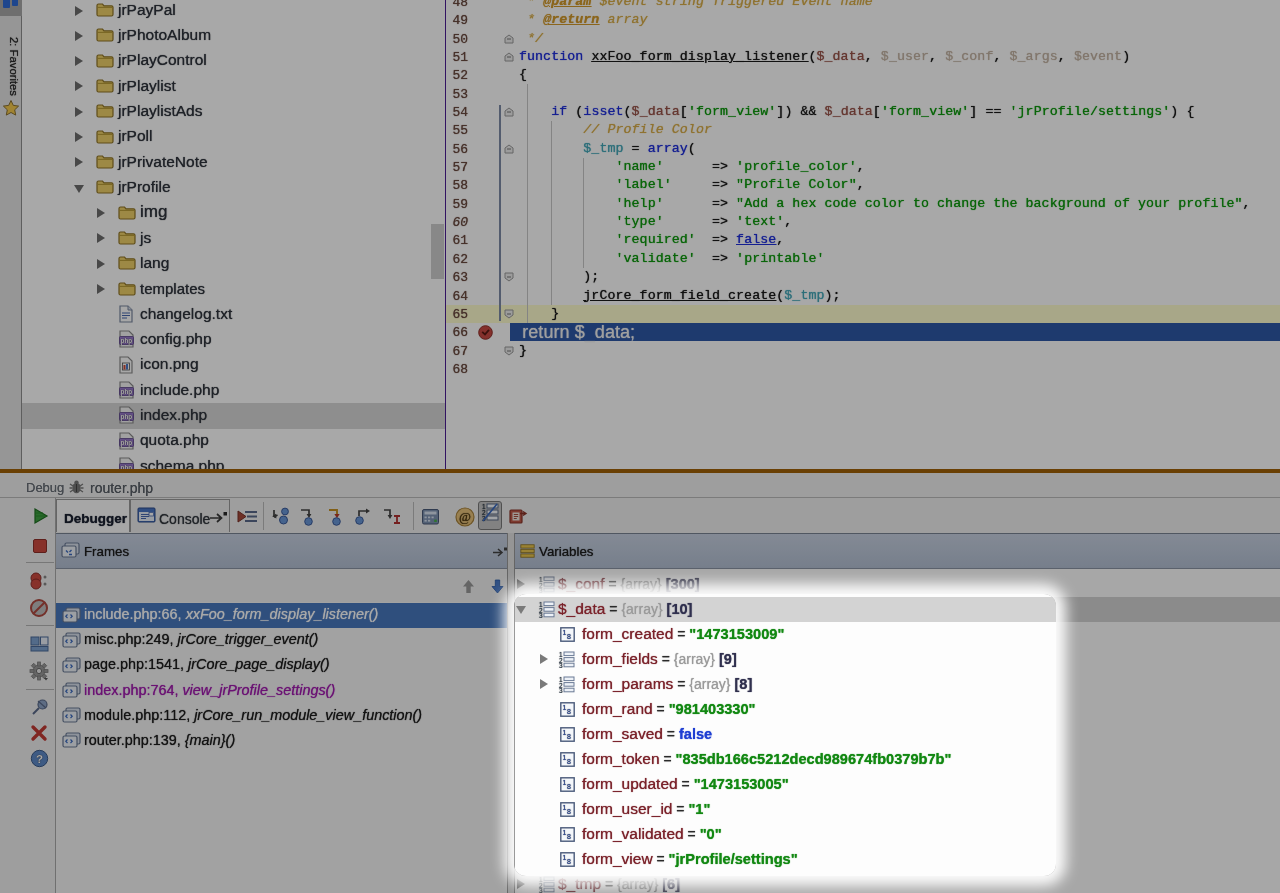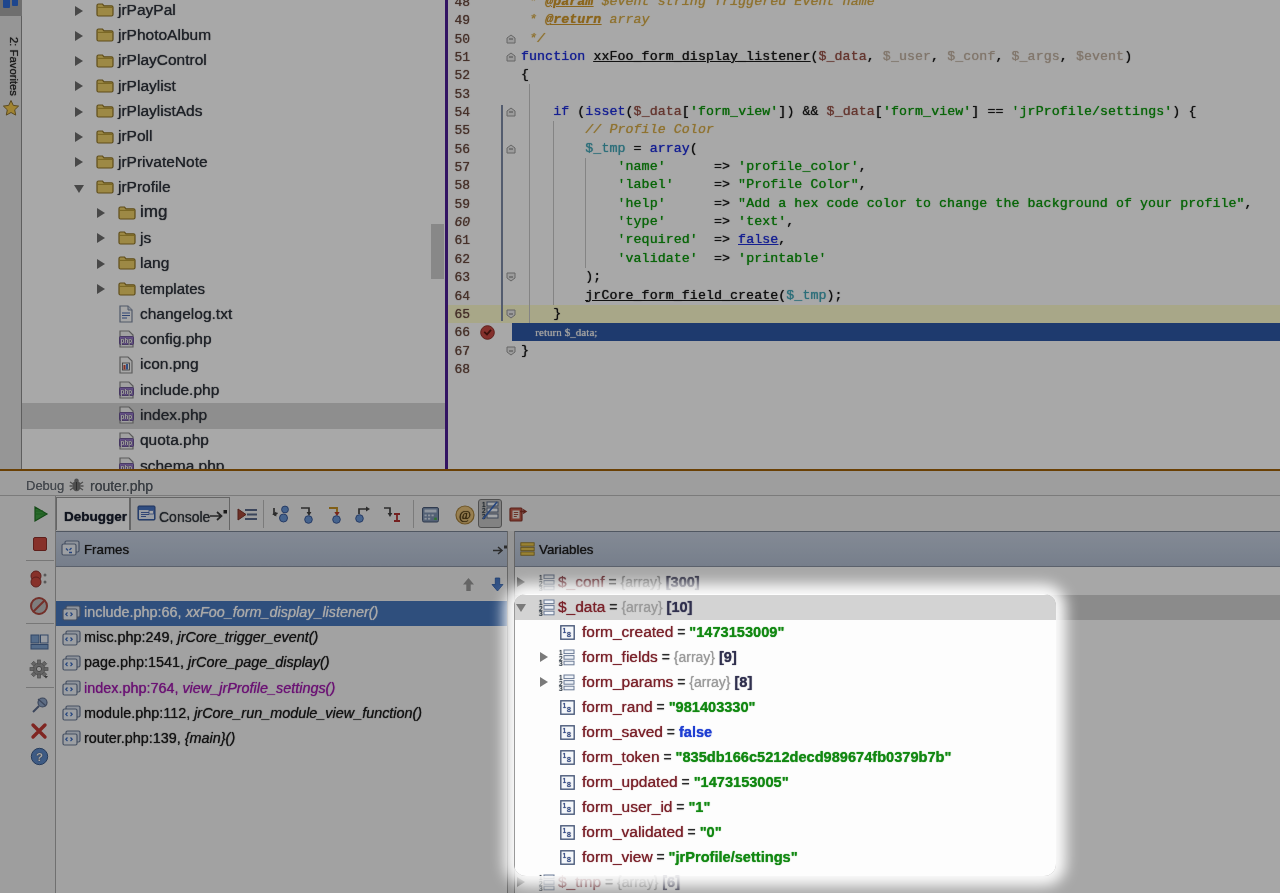--- a/index.html
+++ b/index.html
@@ -171,21 +171,21 @@
 <div style="position:absolute;left:0;top:453.94px;width:423px;height:25.33px;display:flex;align-items:center;">
         <svg style="position:absolute;left:97px;top:3px;" width="15" height="18" viewBox="0 0 15 18">
 <path d="M1 1 L10 1 L14 5 L14 17 L1 17 Z" fill="#F5F5F5" stroke="#8a8a8a" stroke-width="1.2"></path>
 <rect x="0.5" y="6.5" width="14" height="8" rx="1" fill="#9678C8" stroke="#5A4288" stroke-width="0.8"></rect>
 <text x="7.4" y="12.9" font-size="6.4" font-weight="bold" fill="#FFFFFF" text-anchor="middle" font-family="Liberation Sans">php</text>
         </svg>
         <div style="position:absolute;left:118px;top:50%;transform:translateY(-54%);font-size:15.5px;color:#30353D;white-space:nowrap;">schema.php</div>
       </div>
 <div style="position:absolute;left:409px;top:224px;width:13px;height:55px;background:#CFCFCF;"></div>
 </div>
-<div class="abs" style="left:445px;top:0;width:835px;height:469px;background:#fff;border-left:3px solid #4c1d95;overflow:hidden;">
+<div class="abs" style="left:445px;top:0;width:835px;height:469px;background:#fff;border-left:1px solid #4c1d95;overflow:hidden;">
 <div style="position:absolute;left:0;top:304.65px;width:835px;height:18.35px;background:#FFFDCF;"></div>
 <div style="position:absolute;left:64px;top:323.00px;width:771px;height:18.35px;background:#2E58A7;"></div>
 <div style="position:absolute;left:81px;top:84.45px;width:1px;height:238.55px;background:#C9C9C9;"></div>
 <div style="position:absolute;left:105px;top:121.15px;width:1px;height:183.50px;background:#C9C9C9;"></div>
 <div style="position:absolute;left:137px;top:157.85px;width:1px;height:110.10px;background:#C9C9C9;"></div>
 <div style="position:absolute;left:53px;top:104.80px;width:2px;height:216.20px;background:#7E8CA8;"></div>
 <div style="position:absolute;left:0;top:-5.10px;width:22px;text-align:right;font-family:'Liberation Mono',monospace;font-size:13px;color:#6B4B40;">48</div>
 <div style="position:absolute;left:0;top:13.25px;width:22px;text-align:right;font-family:'Liberation Mono',monospace;font-size:13px;color:#6B4B40;">49</div>
 <div style="position:absolute;left:0;top:31.60px;width:22px;text-align:right;font-family:'Liberation Mono',monospace;font-size:13px;color:#6B4B40;">50</div>
 <div style="position:absolute;left:0;top:49.95px;width:22px;text-align:right;font-family:'Liberation Mono',monospace;font-size:13px;color:#6B4B40;">51</div>
@@ -249,36 +249,36 @@
 <div style="position:absolute;left:73px;top:140.70px;white-space:pre;font-family:'Liberation Mono',monospace;font-size:13.3px;letter-spacing:0.06px;line-height:16px;color:#1a1a1a;">        <span class="vt">$_tmp</span> = <span class="kw">array</span>(</div>
 <div style="position:absolute;left:73px;top:159.05px;white-space:pre;font-family:'Liberation Mono',monospace;font-size:13.3px;letter-spacing:0.06px;line-height:16px;color:#1a1a1a;">            <span class="str">'name'</span>      =&gt; <span class="str">'profile_color'</span>,</div>
 <div style="position:absolute;left:73px;top:177.40px;white-space:pre;font-family:'Liberation Mono',monospace;font-size:13.3px;letter-spacing:0.06px;line-height:16px;color:#1a1a1a;">            <span class="str">'label'</span>     =&gt; <span class="str">"Profile Color"</span>,</div>
 <div style="position:absolute;left:73px;top:195.75px;white-space:pre;font-family:'Liberation Mono',monospace;font-size:13.3px;letter-spacing:0.06px;line-height:16px;color:#1a1a1a;">            <span class="str">'help'</span>      =&gt; <span class="str">"Add a hex code color to change the background of your profile"</span>,</div>
 <div style="position:absolute;left:73px;top:214.10px;white-space:pre;font-family:'Liberation Mono',monospace;font-size:13.3px;letter-spacing:0.06px;line-height:16px;color:#1a1a1a;">            <span class="str">'type'</span>      =&gt; <span class="str">'text'</span>,</div>
 <div style="position:absolute;left:73px;top:232.45px;white-space:pre;font-family:'Liberation Mono',monospace;font-size:13.3px;letter-spacing:0.06px;line-height:16px;color:#1a1a1a;">            <span class="str">'required'</span>  =&gt; <span class="kwu">false</span>,</div>
 <div style="position:absolute;left:73px;top:250.80px;white-space:pre;font-family:'Liberation Mono',monospace;font-size:13.3px;letter-spacing:0.06px;line-height:16px;color:#1a1a1a;">            <span class="str">'validate'</span>  =&gt; <span class="str">'printable'</span></div>
 <div style="position:absolute;left:73px;top:269.15px;white-space:pre;font-family:'Liberation Mono',monospace;font-size:13.3px;letter-spacing:0.06px;line-height:16px;color:#1a1a1a;">        );</div>
 <div style="position:absolute;left:73px;top:287.50px;white-space:pre;font-family:'Liberation Mono',monospace;font-size:13.3px;letter-spacing:0.06px;line-height:16px;color:#1a1a1a;">        <span class="fn">jrCore_form_field_create</span>(<span class="vt">$_tmp</span>);</div>
 <div style="position:absolute;left:73px;top:305.85px;white-space:pre;font-family:'Liberation Mono',monospace;font-size:13.3px;letter-spacing:0.06px;line-height:16px;color:#1a1a1a;">    }</div>
-<div style="position:absolute;left:76px;top:324.20px;white-space:pre;font-family:Liberation Serif, serif;font-size:11px;letter-spacing:0.06px;line-height:16px;color:#1a1a1a;"><span class="wh">    return $_data;</span></div>
+<div style="position:absolute;left:56px;top:324.20px;white-space:pre;font-family:Liberation Sans, sans-serif;font-size:18px;letter-spacing:0.06px;line-height:16px;color:#1a1a1a;"><span class="wh">    return $_data;</span></div>
 <div style="position:absolute;left:73px;top:342.55px;white-space:pre;font-family:'Liberation Mono',monospace;font-size:13.3px;letter-spacing:0.06px;line-height:16px;color:#1a1a1a;">}</div>
 </div>
 <style>
 .kw{color:#2030DC;}
 .kwu{color:#2030DC;text-decoration:underline;}
 .str{color:#0E9A0E;font-weight:normal;}
 .cmt{color:#D9AE4A;font-style:italic;}
 .cmtb{color:#D39A2B;font-style:italic;font-weight:bold;text-decoration:underline;}
 .vr{color:#99544A;}
 .vg{color:#C4B4A4;}
 .vt{color:#43A7B8;}
 .fn{text-decoration:underline;}
 .wh{color:#F2F2F2;}
 </style>
-<div class="abs" style="left:0;top:469px;width:1280px;height:424px;background:#F0F0F0;border-top:2px solid #a16207;">
+<div class="abs" style="left:0;top:469px;width:1280px;height:424px;background:#F0F0F0;border-top:4px solid #a16207;">
 <div style="position:absolute;left:26px;top:7px;font-size:13px;color:#6A7078;text-shadow:0 0 0.5px #6A7078;">Debug</div>
 <svg style="position:absolute;left:68px;top:6px;" width="17" height="16" viewBox="0 0 17 16">
 <ellipse cx="8.5" cy="9" rx="4.2" ry="5.2" fill="#787878"></ellipse>
 <circle cx="8.5" cy="3.6" r="2.2" fill="#787878"></circle>
 <path d="M2 5 L5 7 M15 5 L12 7 M1.5 9 L4.3 9 M15.5 9 L12.7 9 M2 13 L5 11 M15 13 L12 11" stroke="#787878" stroke-width="1.3"></path>
 <path d="M8.5 5 L8.5 13" stroke="#3a3a3a" stroke-width="0.8"></path>
 </svg>
 <div style="position:absolute;left:90px;top:7px;font-size:14px;color:#5A6068;text-shadow:0 0 0.5px #5A6068;">router.php</div>
 <div style="position:absolute;left:0;top:24px;width:1280px;height:1px;background:#BBB;"></div>
 <div style="position:absolute;left:55px;top:25px;width:1px;height:397px;background:#AAA;"></div>

